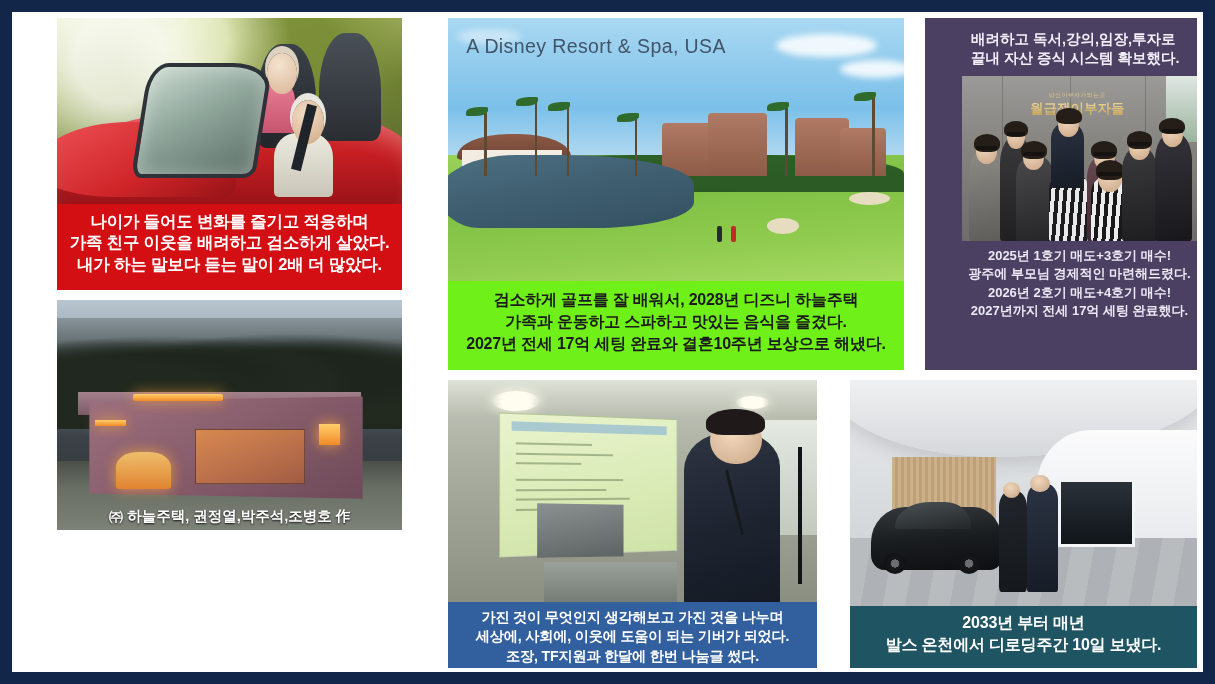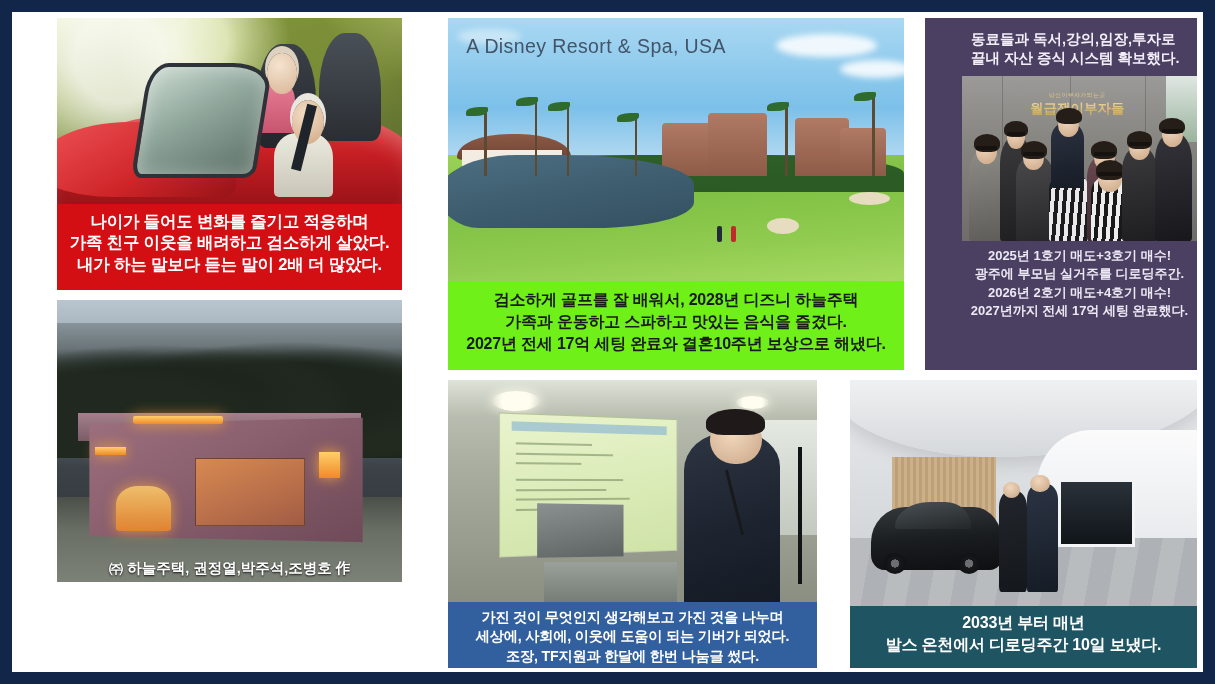--- a/index.html
+++ b/index.html
@@ -128,21 +128,21 @@
     -webkit-background-clip: text; background-clip: text; color: transparent; }
   .g-person { position:absolute; border-radius: 46% 46% 6% 6% / 26% 26% 4% 4%; }
   .g-head { position:absolute; border-radius:50%; background: radial-gradient(circle at 40% 34%,#f0d6bd,#caa584); }
   .g-hair { position:absolute; border-radius: 50% 50% 34% 34%; background:#241d18; }
   .g-bar { position:absolute; height:4px; background:#15120f; border-radius:1px; }
   .g-win { position:absolute; right:0; top:0; width:13%; height:40%;
     background: linear-gradient(180deg,#dfe7e2,#9bb49d); }
 
   
   #p4 { left: 8px; top: 288px; width: 382px; height: 368px; }
-  #p4 .photo { height: 282px; background:#4d7c0f; }
+  #p4 .photo { height: 230px; background:#4d7c0f; }
   #p4 .caption {
     background: linear-gradient(180deg,#f4f4f4,#e8e8e8); color:#1c1c1c;
     font-size: 16.5px; height: 106px; padding-top: 10px; line-height:1.38;
   }
   .h-sky { position:absolute; inset:0; background: linear-gradient(180deg,#b9c6cf 0%,#8d9aa6 26%,#5d6a70 42%,#3b4146 60%,#2e3236 100%); }
   .h-forest { position:absolute; left:0; top:8%; width:100%; height:48%;
     background:
       radial-gradient(ellipse at 10% 70%, #20281f 0 30%, transparent 52%),
       radial-gradient(ellipse at 28% 55%, #1b231b 0 28%, transparent 50%),
       radial-gradient(ellipse at 48% 62%, #242c22 0 30%, transparent 52%),
@@ -289,21 +289,21 @@
       <div class="r-golfer" style="left:59%;top:79%;background:#222a38;"></div>
       <div class="r-golfer" style="left:62%;top:79%;background:#c02a2a;"></div>
       <div class="r-title">A Disney Resort &amp; Spa, USA</div>
     </div>
     <div class="caption">검소하게 골프를 잘 배워서, 2028년 디즈니 하늘주택
 가족과 운동하고 스파하고 맛있는 음식을 즐겼다.
 2027년 전세 17억 세팅 완료와 결혼10주년 보상으로 해냈다.</div>
   </div>
 
   <div class="panel" id="p3">
-    <div class="cap-top">동료들과 독서,강의,임장,투자로
+    <div class="cap-top">배려하고 독서,강의,임장,투자로
 끝내 자산 증식 시스템 확보했다.</div>
     <div class="photo">
       <div class="g-wall"></div>
       <div class="g-panelline" style="left:17%;"></div>
       <div class="g-panelline" style="left:46%;"></div>
       <div class="g-panelline" style="left:78%;"></div>
       <div class="g-win"></div>
       <div class="g-sign">
         <div class="s1">당신이부자가되는곳</div>
         <div class="s2">월급쟁이부자들</div>
@@ -347,21 +347,21 @@
       <div class="g-head" style="left:71%;top:36%;width:9%;height:15%;"></div>
       <div class="g-hair" style="left:70%;top:33%;width:11%;height:11%;"></div>
       <div class="g-bar" style="left:71%;top:40%;width:9%;"></div>
 
       <div class="g-person" style="left:82%;top:34%;width:16%;height:66%;background:linear-gradient(170deg,#34343a,#17171c);"></div>
       <div class="g-head" style="left:85%;top:28%;width:9%;height:15%;"></div>
       <div class="g-hair" style="left:84%;top:25%;width:11%;height:10%;"></div>
       <div class="g-bar" style="left:85%;top:32%;width:9%;"></div>
     </div>
     <div class="cap-bot">2025년 1호기 매도+3호기 매수!
-광주에 부모님 실거주를 디로딩주간.
+광주에 부모님 경제적인 마련해드렸다.
 2026년 2호기 매도+4호기 매수!
 2027년까지 전세 17억 세팅 완료했다.</div>
   </div>
 
   <div class="panel" id="p4">
     <div class="photo">
       <div class="h-sky"></div>
       <div class="h-forest"></div>
       <div class="h-ground"></div>
       <div class="h-roof"></div>

